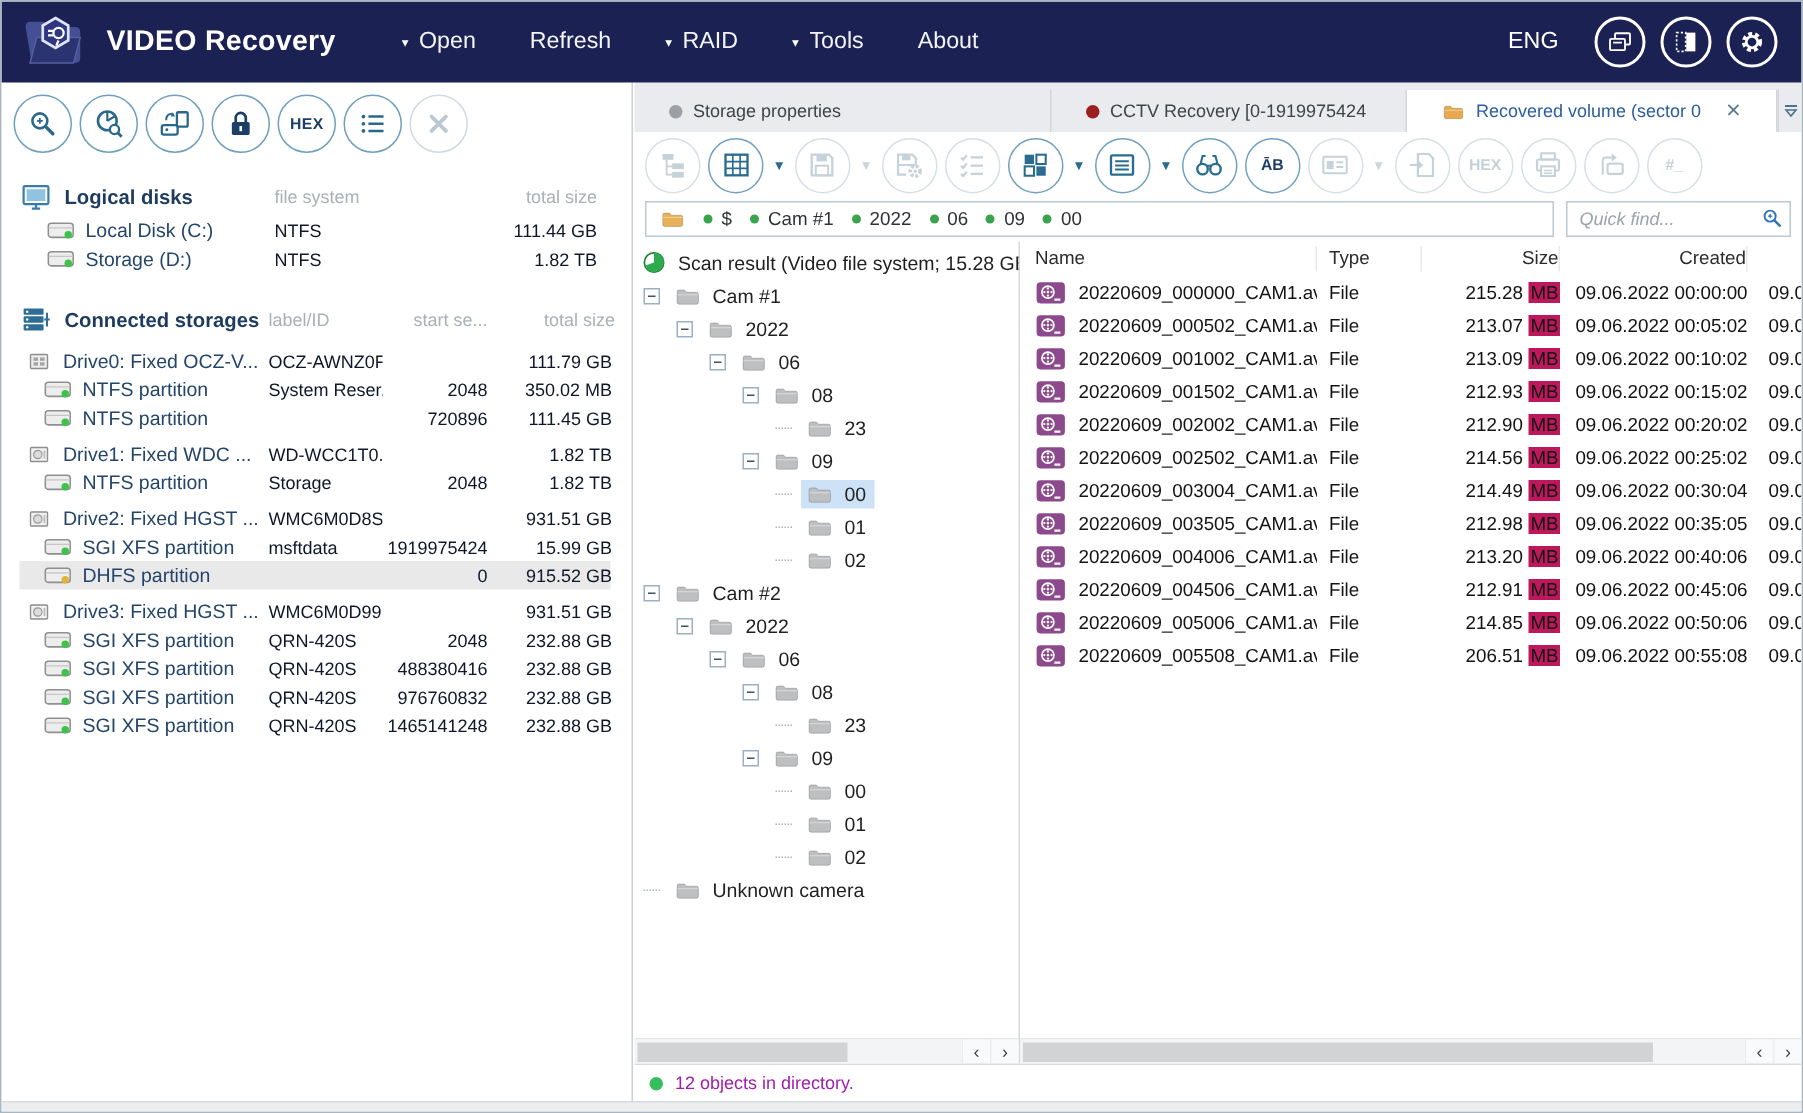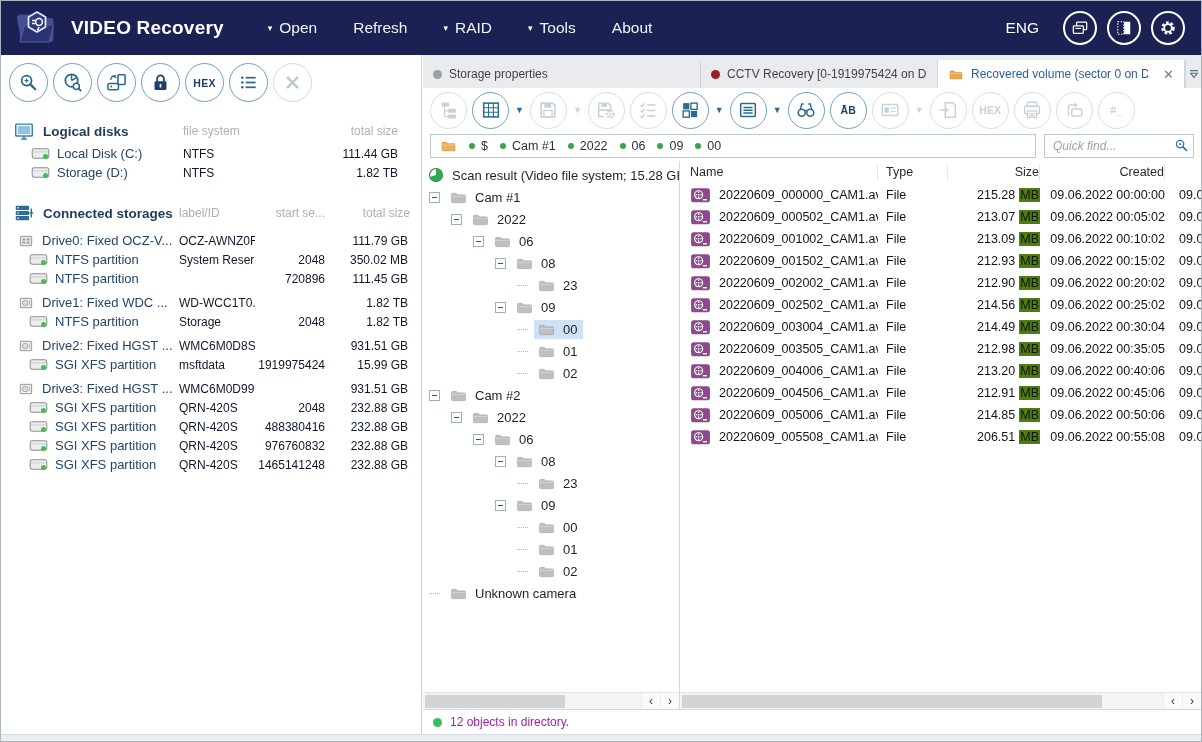--- a/index.html
+++ b/index.html
@@ -51,21 +51,21 @@
   .cs-row.selected { background:#e9e9e9; }
   .dicon { width:18px; height:16px; flex:none; }
   .pic { position:relative; width:19px; height:15px; flex:none; }
   .pic .ic { width:19px; height:15px; }
   .led { position:absolute; right:2px; bottom:2.5px; width:5px; height:5px; border-radius:50%; }
   .led.green { background:#3dc24a; } .led.yellow { background:#e0b23a; }
   .sections-gap { height:18px; }
 
   
   .tabbar { height:33px; background:#e9ebee; display:flex; align-items:flex-end; padding-top:5px; flex:none; }
-  .tab { height:28px; display:flex; align-items:center; padding:0 10px; font-size:12px; color:#3f4347; border-right:1px solid #d2d6da; gap:7px; overflow:hidden; white-space:nowrap; flex:none; }
+  .tab { height:28px; display:flex; align-items:center; padding:0 23px; font-size:12px; color:#3f4347; border-right:1px solid #d2d6da; gap:7px; overflow:hidden; white-space:nowrap; flex:none; }
   .tab.active { background:#fff; color:#2a5d9e; }
   .dot { width:9px; height:9px; border-radius:50%; flex:none; }
   .dot.gray { background:#9aa0a5; } .dot.red { background:#9c1f1f; }
   .tab-folder { width:16px; height:13px; color:#e9a94f; flex:none; }
   .tab-close { margin-left:auto; color:#5e7d95; font-size:13px; font-weight:bold; padding-left:8px; }
   .tab-overflow { width:22px; height:28px; margin-left:auto; display:flex; align-items:center; justify-content:center; border-left:1px solid #d2d6da; color:#4b6f8c; }
 
   
   .rtoolbar { height:44px; display:flex; align-items:center; padding-left:7px; background:#fff; gap:5px; flex:none; }
   .tbtn { width:37px; height:37px; border-radius:50%; border:1.5px solid #6fa1bf; display:flex; align-items:center; justify-content:center; color:#2a6c90; background:#fff; flex:none; }
@@ -104,21 +104,21 @@
   .flist-body { flex:1; overflow:hidden; }
   .fhead { height:23px; display:flex; align-items:center; font-size:12.5px; color:#2b2b2b; }
   .fhead .hc { height:17px; line-height:17px; border-right:1px solid #e6e9ec; }
   .frow { height:22px; display:flex; align-items:center; font-size:12.5px; color:#141414; }
   .fc-name { width:198px; display:flex; gap:8px; padding-left:10px; align-items:center; overflow:hidden; white-space:nowrap; flex:none; }
   .fc-type { width:70px; padding-left:8px; flex:none; white-space:nowrap; }
   .fc-size { width:92px; text-align:right; flex:none; white-space:nowrap; }
   .fc-created { width:125px; text-align:right; flex:none; white-space:nowrap; }
   .fc-mod { flex:1; padding-left:14px; overflow:hidden; white-space:nowrap; min-width:0; }
   .vicon { width:21px; height:18px; flex:none; }
-  .unit { background:#4d7c0f; padding:0 1px; margin-left:4px; }
+  .unit { background:#be185d; padding:0 1px; margin-left:4px; }
 
   
   .hscroll { height:17px; border-top:1px solid #e2e5e8; display:flex; flex:none; }
   .track { flex:1; position:relative; background:#f3f4f5; }
   .thumb { position:absolute; top:2px; height:13px; background:#d2d3d5; }
   .sarrow { width:19px; display:flex; align-items:center; justify-content:center; font-size:12px; color:#3c3c3c; background:#f9fafb; border-left:1px solid #ececee; }
   .statusbar { height:25px; border-top:1px solid #d5dade; display:flex; align-items:center; gap:8px; padding:0 10px; background:#fff; font-size:12px; color:#a21caf; flex:none; }
   .sdot { width:9px; height:9px; border-radius:50%; background:#35bd5e; flex:none; }
 </style>
 </head>
@@ -513,20 +513,34 @@
                 <svg class="ic">
                   <use href="#s-partition"></use>
                 </svg>
                 <span class="led green"></span>
               </span>
               <span>SGI XFS partition</span>
             </div>
             <div class="row-val">msftdata</div>
             <div class="row-val right">1919975424</div>
             <div class="row-val right">15.99 GB</div>
+          </div>
+          <div class="cs-row part selected">
+            <div class="row-name">
+              <span class="pic">
+                <svg class="ic">
+                  <use href="#s-partition"></use>
+                </svg>
+                <span class="led yellow"></span>
+              </span>
+              <span>DHFS partition</span>
+            </div>
+            <div class="row-val"></div>
+            <div class="row-val right">0</div>
+            <div class="row-val right">915.52 GB</div>
           </div>
           <div class="cs-row drive">
             <div class="row-name">
               <svg class="dicon">
                 <use href="#s-hdd"></use>
               </svg>
               <span>Drive3: Fixed HGST ...</span>
             </div>
             <div class="row-val">WMC6M0D99...</div>
             <div class="row-val right"></div>

